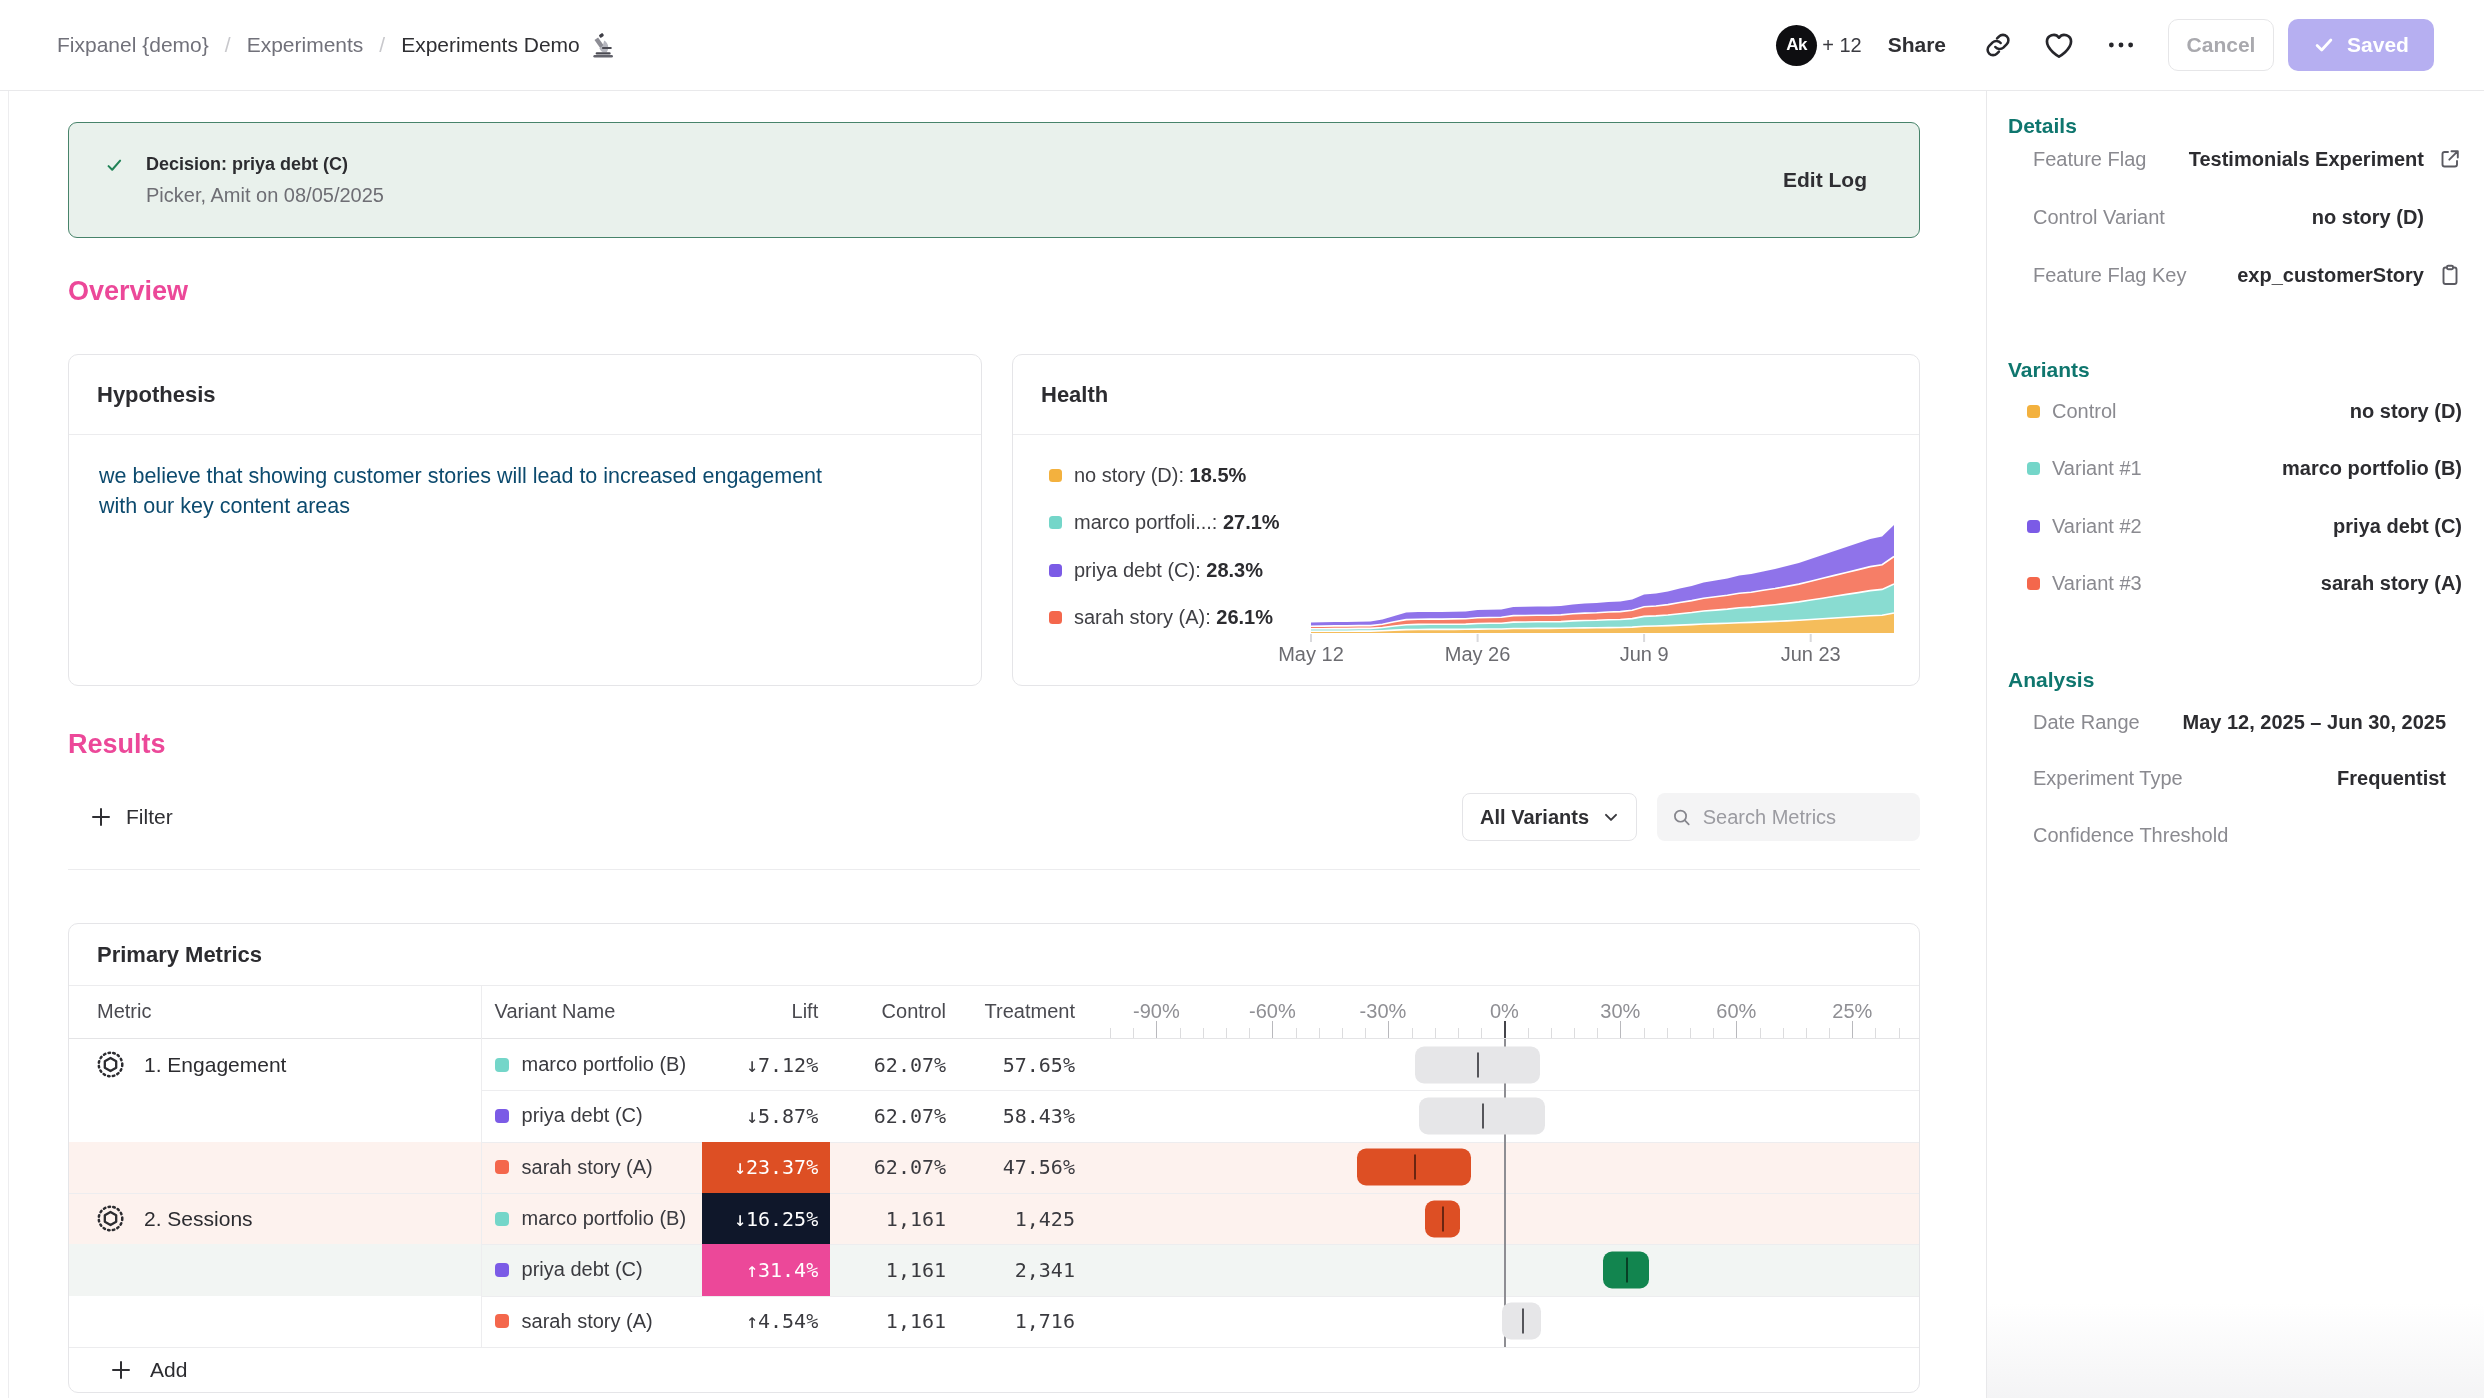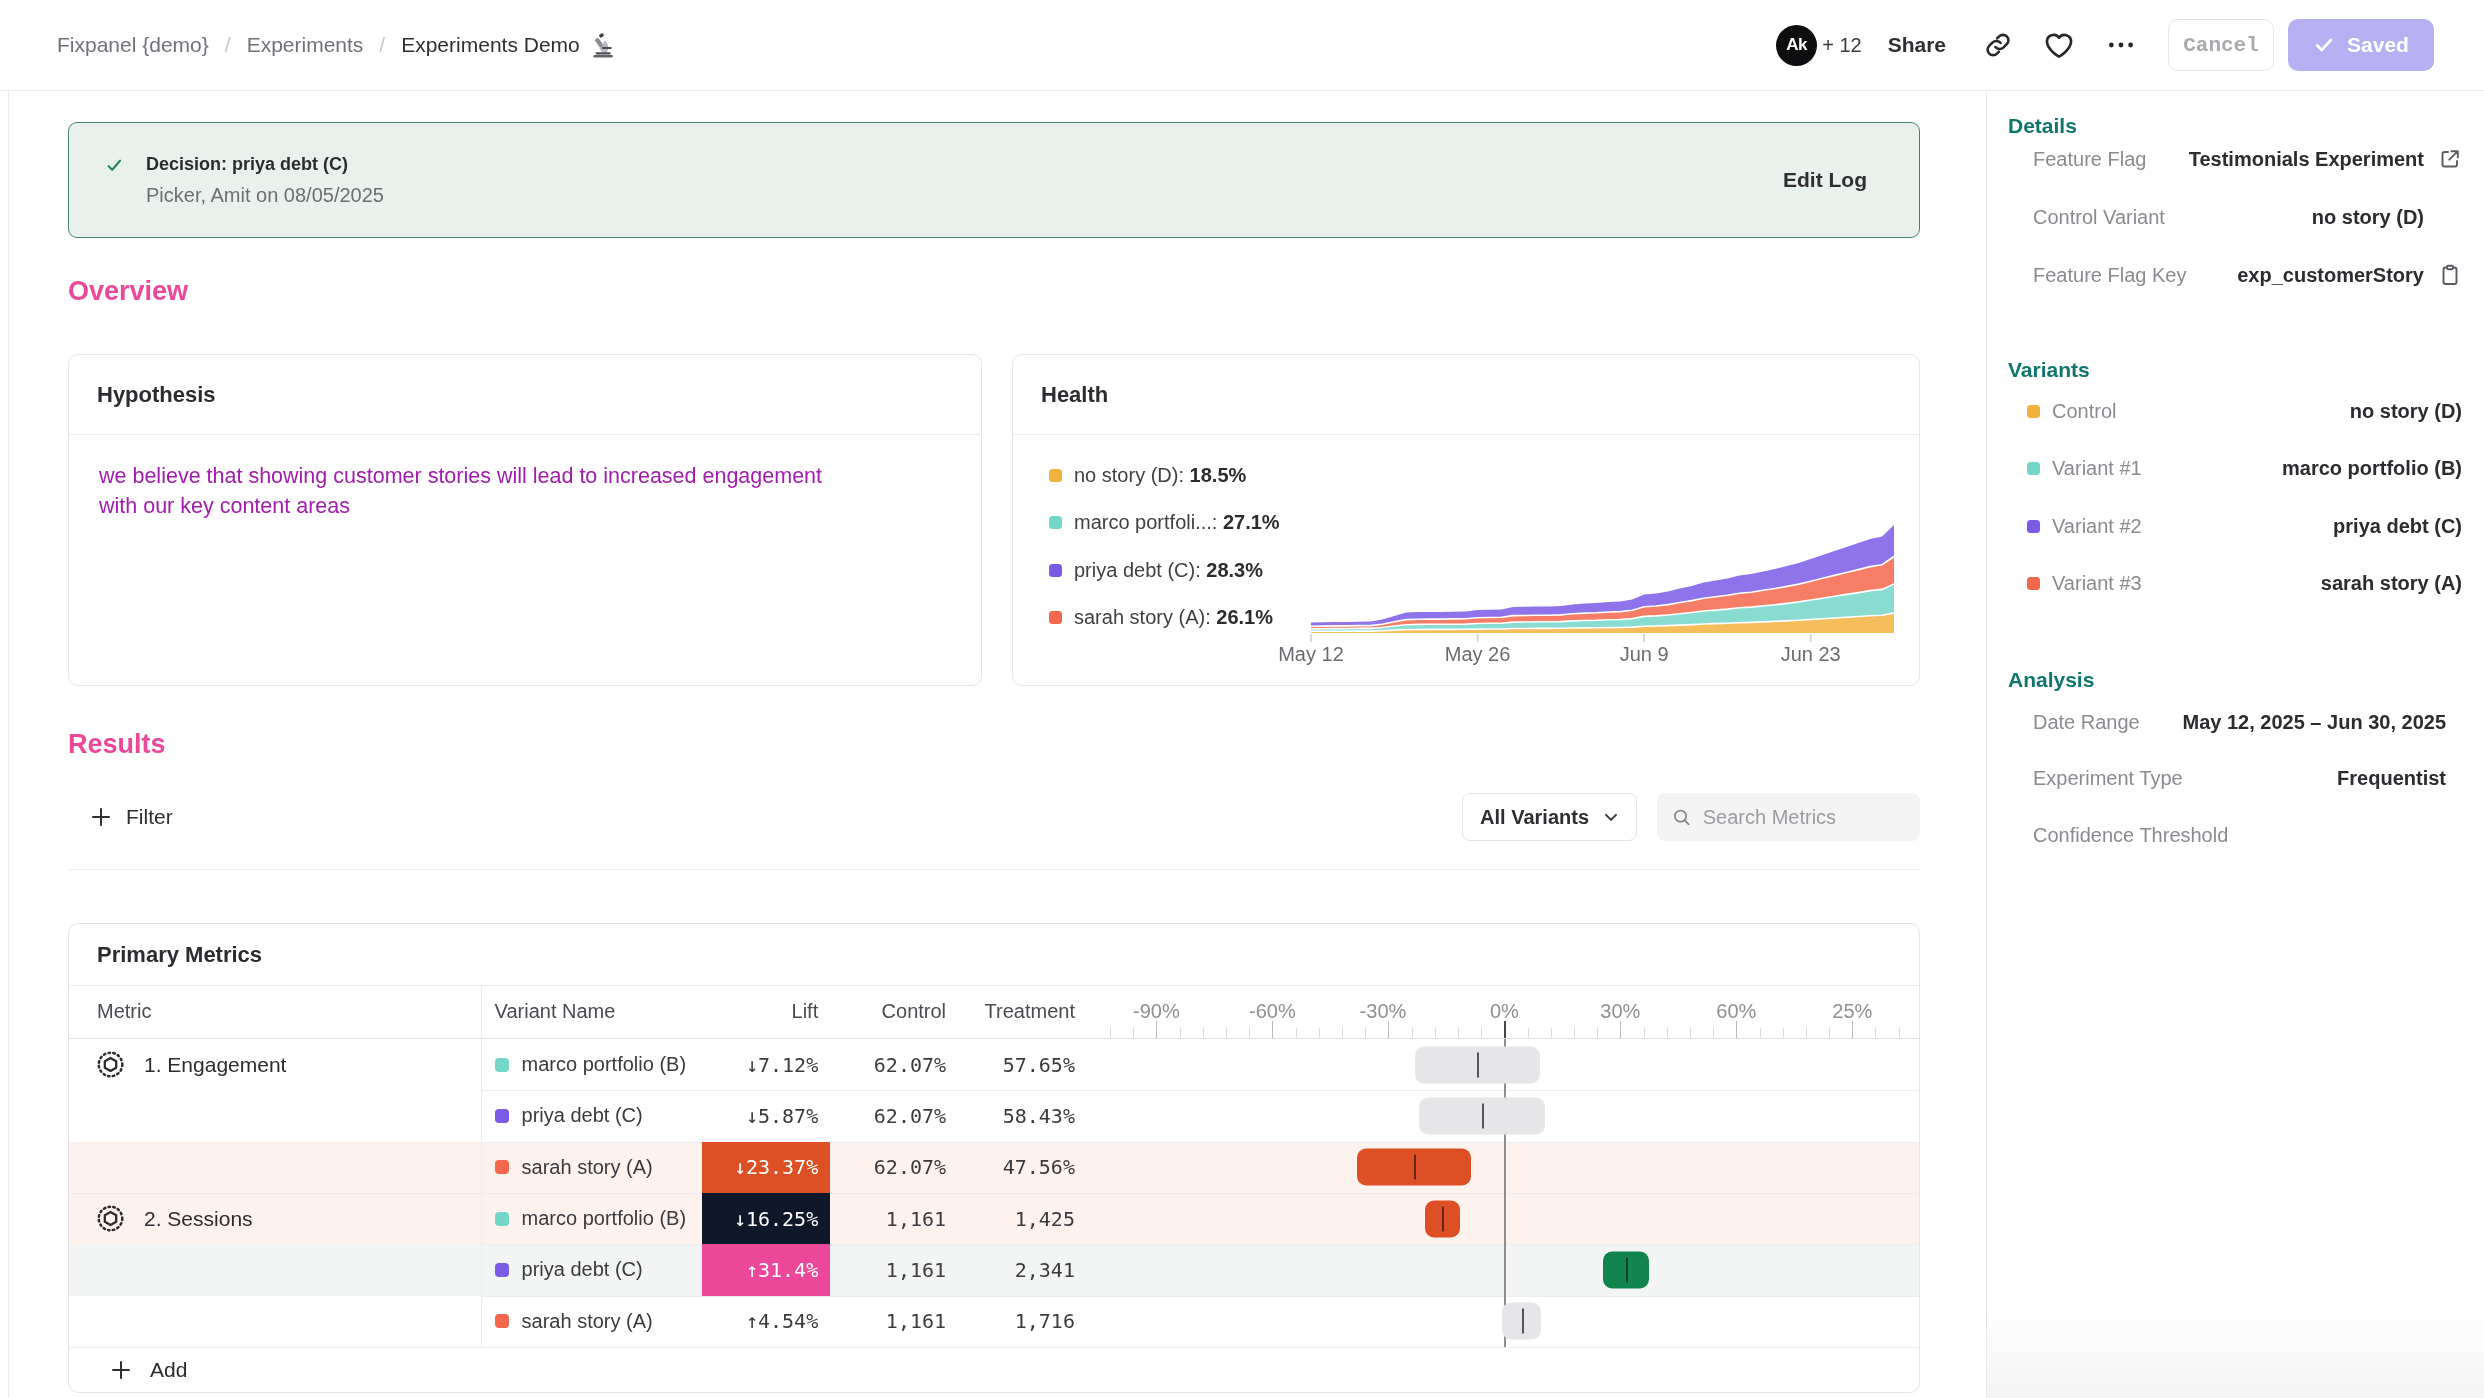--- a/index.html
+++ b/index.html
@@ -19,21 +19,21 @@
   .topbar-actions { margin-left:auto; display:flex; align-items:center; }
   .avatar { width:41px; height:41px; border-radius:50%; background:#0e0e11; color:#fff;
             display:flex; align-items:center; justify-content:center; font-weight:700;
             font-size:17px; letter-spacing:-0.5px; }
   .collab-count { font-size:20px; color:#3a3a40; margin-left:5px; }
   .share-label { font-size:21px; font-weight:600; color:#2f2f33; margin-left:26px; cursor:pointer; }
   .icon-btn { margin-left:28px; display:flex; align-items:center; justify-content:center; cursor:pointer; }
   .icon-btn.first { margin-left:36px; }
   .btn { height:52px; border-radius:10px; display:flex; align-items:center; justify-content:center;
          font-size:21px; font-weight:600; cursor:pointer; }
-  .btn-cancel { width:106px; margin-left:30px; background:#fff; border:1px solid #e6e6e8; color:#a9a9ae;font-family:Liberation Mono, monospace; }
+  .btn-cancel { width:106px; margin-left:30px; background:#fff; border:1px solid #e6e6e8; color:#a9a9ae; }
   .btn-saved { width:146px; margin-left:14px; background:#b6aff1; color:#fff; gap:12px; border:none; }
 
   
   .left-edge { position:absolute; left:8px; top:91px; bottom:0; width:1px; background:#ededef; }
   .main { position:absolute; left:9px; top:91px; width:1977px; height:1307px; background:#fff; }
 
   
   .banner { position:absolute; left:59px; top:31px; width:1852px; height:116px;
             background:#e9f1ec; border:1px solid #47836a; border-radius:9px;
             display:flex; align-items:center; padding:0 52px 0 36px; }
@@ -44,21 +44,21 @@
 
   .h-section { position:absolute; left:59px; font-size:27px; font-weight:700; color:#ec4899; }
 
   
   .card { background:#fff; border:1px solid #e5e5e8; border-radius:10px; }
   .card-title-row { height:80px; display:flex; align-items:center; padding:0 28px;
                     border-bottom:1px solid #ececee; }
   .card-title { font-size:22px; font-weight:700; color:#2c2c30; }
   .card-hypothesis { position:absolute; left:59px; top:263px; width:914px; height:332px; }
   .card-health { position:absolute; left:1003px; top:263px; width:908px; height:332px; }
-  .hypothesis-body { padding:26px 30px; font-size:21.5px; line-height:30px; color:#a21caf; width:790px; }
+  .hypothesis-body { padding:26px 30px; font-size:21.5px; line-height:30px; color:#0c4a6e; width:790px; }
 
   
   .health-legend { position:absolute; left:36px; top:108px; }
   .legend-item { display:flex; align-items:center; height:24px; margin-bottom:23.6px; cursor:pointer; }
   .legend-chip { width:13px; height:13px; border-radius:3.5px; margin-right:12px; flex:none; }
   .legend-label { font-size:20px; color:#3f3f44; white-space:nowrap; }
   .legend-label b { font-weight:700; color:#2c2c30; }
   .health-chart-svg { position:absolute; left:294px; top:101px; }
   .health-xlabel { position:absolute; font-size:20px; color:#6b6b70; transform:translateX(-50%);
                    top:288px; white-space:nowrap; }

